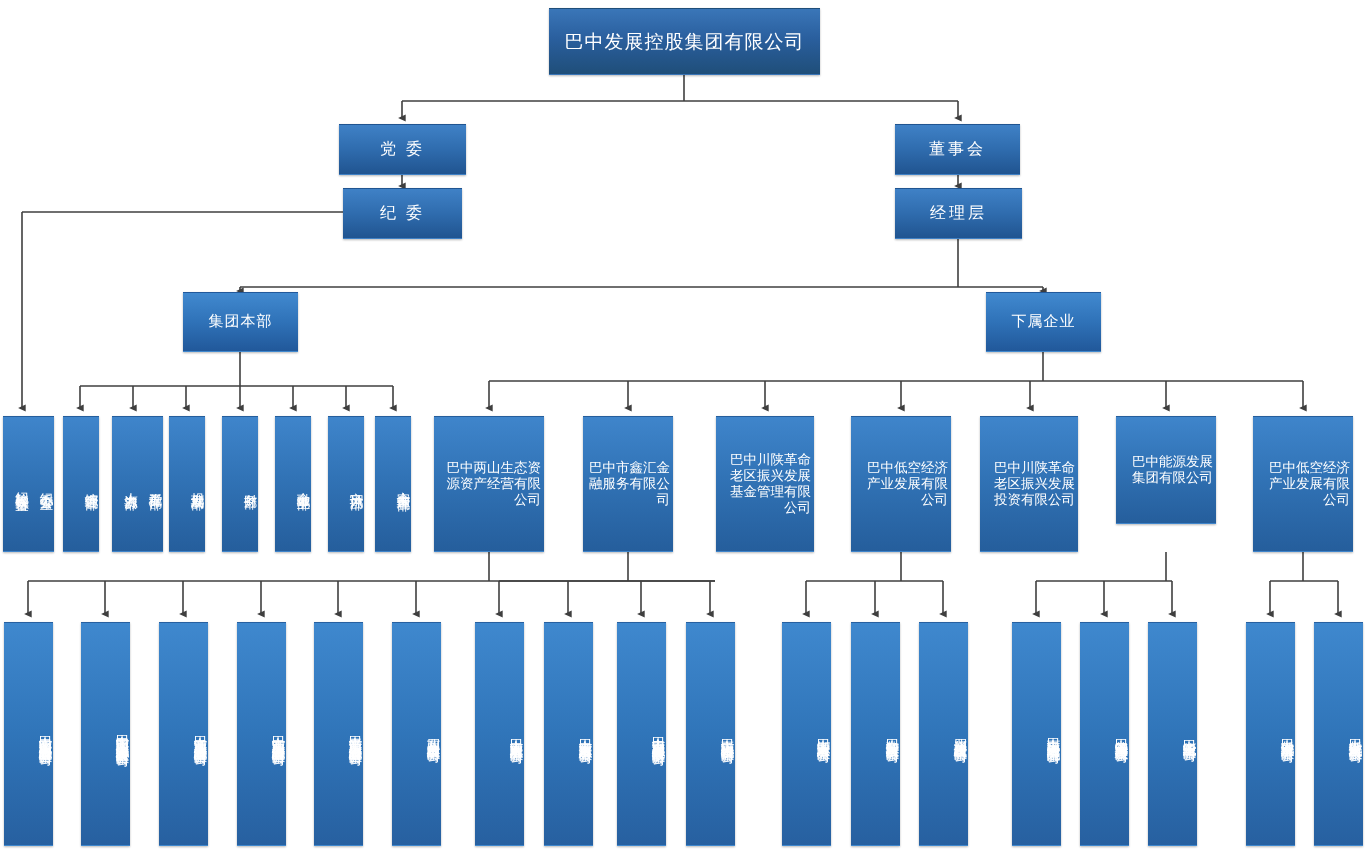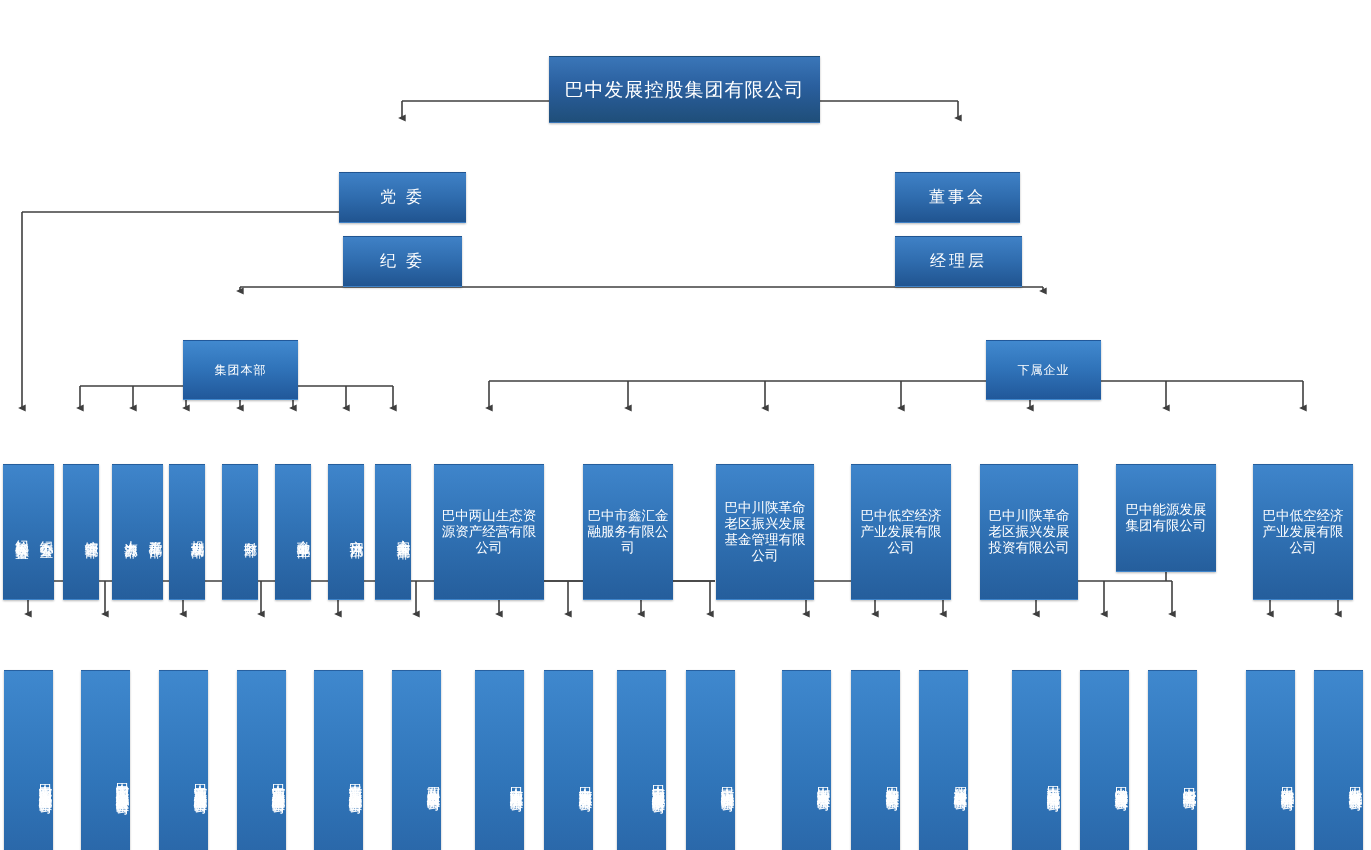--- a/index.html
+++ b/index.html
@@ -27,21 +27,20 @@
     box-sizing:border-box;
     display:flex;
     align-items:center;
     justify-content:center;
     color:#ffffff;
     text-align:center;
     line-height:1.18;
     border:1px solid rgba(255,255,255,0.0);
     box-shadow:0 1px 2px rgba(0,0,0,0.28);
     overflow:hidden;
-    margin-top:48px;
   }
   .node .lbl{
     display:block;
     width:100%;
     padding:0 2px;
     box-sizing:border-box;
     white-space:pre-line;
   }
   
   .node.root{
@@ -51,27 +50,28 @@
   }
   
   .node.lvl2{
     background:linear-gradient(180deg,#3f81c6 0%,#2f6cae 50%,#205490 100%);
     font-size:16px;
     letter-spacing:3px;
     font-family:Liberation Serif, serif;
   }
   .node.lvl3{
     background:linear-gradient(180deg,#4189cf 0%,#2f72b8 50%,#21589a 100%);
-    font-size:12px;
+    font-size:15px;
     letter-spacing:1px;
   }
   
   .node.lvl4{
     background:linear-gradient(180deg,#3f85cb 0%,#3173b6 45%,#255e9c 100%);
     font-size:13.5px;
+    text-align:right;
   }
   
   .node.lvl5{
     background:linear-gradient(180deg,#3f88ce 0%,#3075b9 50%,#2760a0 100%);
     font-size:13.5px;
   }
   
   .node.vtext{
     align-items:center;
     justify-content:center;

